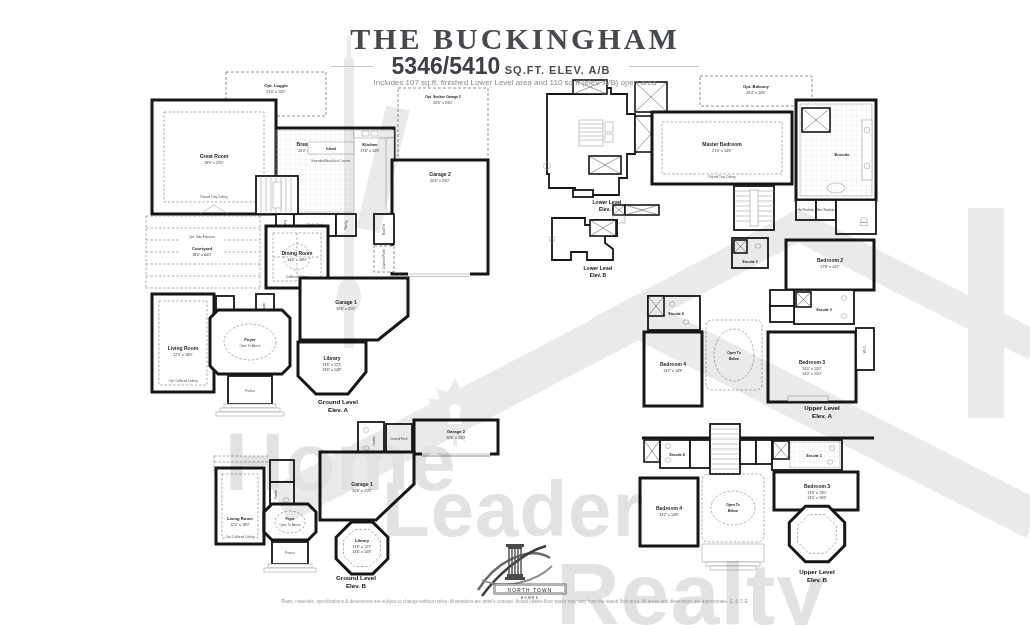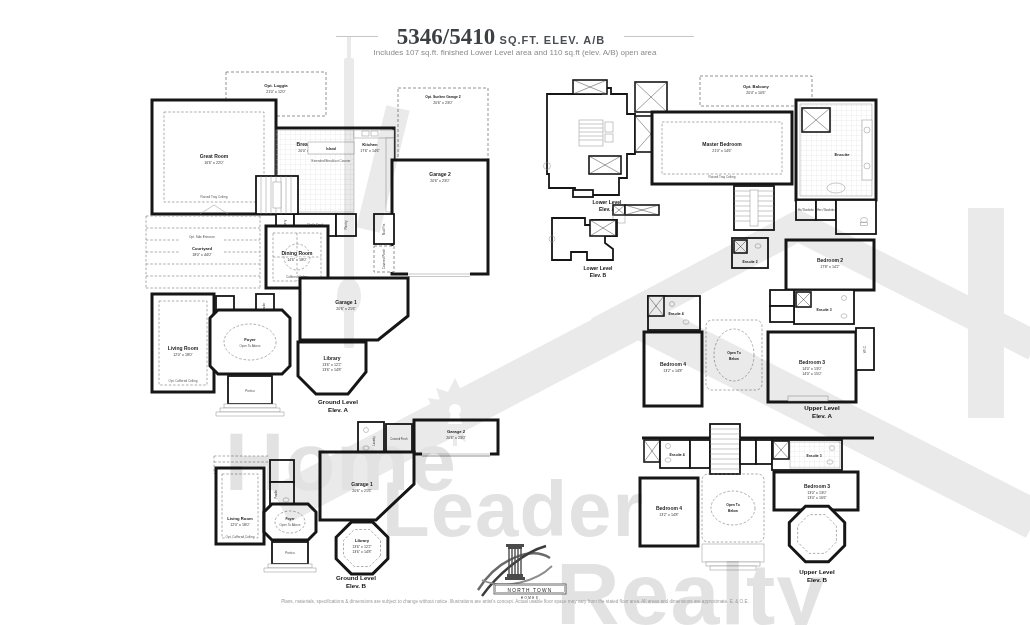--- a/index.html
+++ b/index.html
@@ -5,21 +5,21 @@
   html,body{margin:0;padding:0}
   body{width:1030px;height:625px;background:#fff;position:relative;overflow:hidden;
        font-family:"Liberation Sans",sans-serif}
   .canvas{position:absolute;inset:0}
   .plan{position:absolute}
   
   .title-block{position:absolute;left:0;right:0;top:24px;text-align:center;z-index:6}
   .plan-title{font-family:"Liberation Serif",serif;font-weight:bold;font-size:30px;
               letter-spacing:3px;color:#46494d;text-transform:uppercase;line-height:1}
   .plan-sub{margin-top:1px;line-height:1}
-  .sqft{font-family:Liberation Serif, serif;font-weight:bold;font-size:23px;color:#3c4044}
+  .sqft{font-family:Liberation Sans, sans-serif;font-weight:bold;font-size:23px;color:#3c4044}
   .sqft-suffix{font-size:11px;font-weight:bold;letter-spacing:1px;color:#4a4e52;text-transform:uppercase}
   .rule{display:inline-block;height:1px;background:#c6c6c6;vertical-align:7px}
   .rule-l{width:42px;margin-right:14px}
   .rule-r{width:70px;margin-left:14px}
   .plan-note{margin-top:0;font-size:8px;color:#8a8a8a}
   
   svg text{font-family:"Liberation Sans",sans-serif;fill:#1b1b1b}
   .rn{font-size:5px;font-weight:bold;text-anchor:middle}
   .rn4{font-size:4.2px;font-weight:bold;text-anchor:middle}
   .rn3{font-size:3.4px;font-weight:bold;text-anchor:middle}
@@ -57,20 +57,21 @@
   <svg width="0" height="0">
     <defs>
       <pattern id="tile" width="5" height="5" patternUnits="userSpaceOnUse">
         <path d="M5 0H0V5" fill="none" stroke="#dcdcdc" stroke-width="0.5"></path>
       </pattern>
     </defs>
   </svg>
 
   
   <div class="title-block">
+    <div class="plan-title">THE BUCKINGHAM</div>
     <div class="plan-sub">
       <span class="rule rule-l"></span>
       <span class="sqft">5346/5410</span>
       <span class="sqft-suffix">SQ.FT. ELEV. A/B</span>
       <span class="rule rule-r"></span>
     </div>
     <div class="plan-note">Includes 107 sq.ft. finished Lower Level area and 110 sq.ft (elev. A/B) open area</div>
   </div>
 
   

